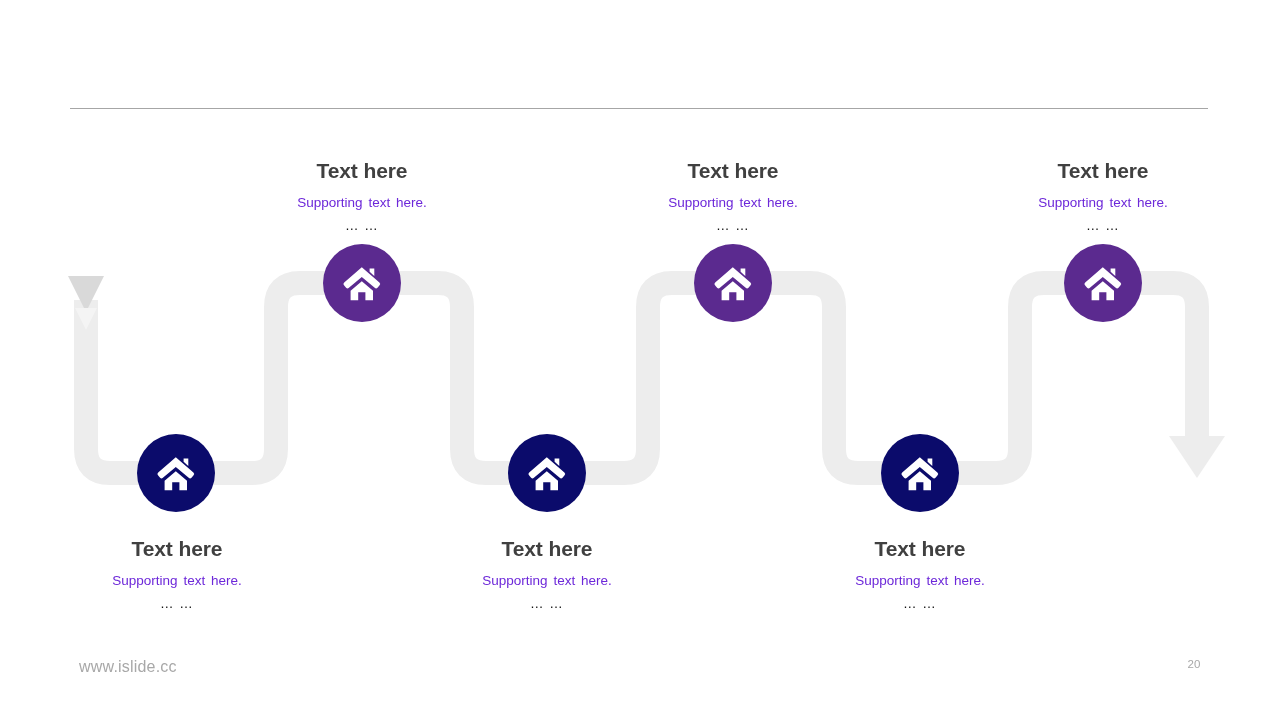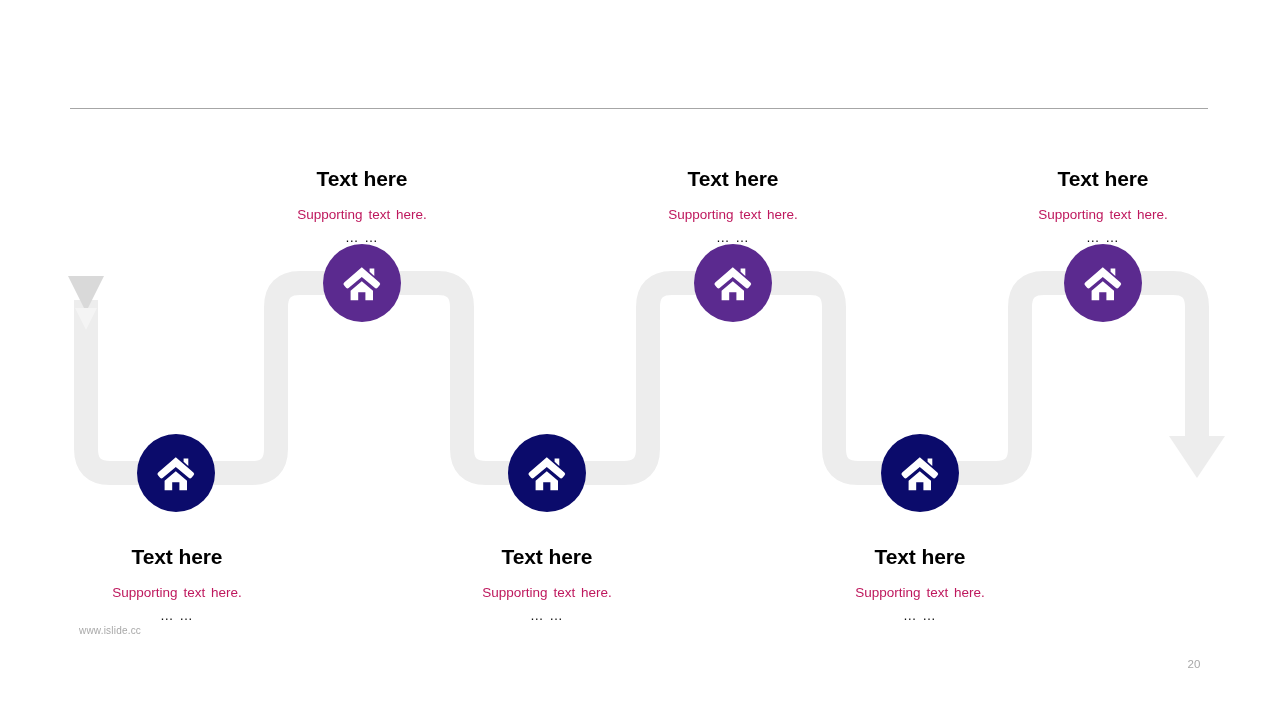--- a/index.html
+++ b/index.html
@@ -54,47 +54,47 @@
   .caption {
     position: absolute;
     width: 320px;
     text-align: center;
     color: #000000;
   }
   .caption .title {
     font-size: 21px;
     font-weight: bold;
     line-height: 1.12;
-    color: #000000;
+    color: #404040;
     letter-spacing: -0.1px;
-    margin: 16px;
+    margin: 8px;
   }
   .caption .sub {
     font-size: 13.5px;
     font-weight: normal;
     line-height: 1.25;
-    color: #be185d;
+    color: #6d28d9;
     margin: 12px 0 0 0;
     word-spacing: 2px;
     text-align: center;
   }
   .caption .dots {
     font-size: 13.5px;
     line-height: 1.25;
     color: #111111;
     margin: 7px 0 0 0;
     letter-spacing: 1px;
   }
 
   
   .footer-url {
     position: absolute;
     left: 79px;
-    top: 625px;
-    font-size: 10px;
+    top: 658px;
+    font-size: 16px;
     color: #a8a8a8;
     letter-spacing: 0.2px;
   }
   .footer-page {
     position: absolute;
     left: 1180px;
     top: 658px;
     width: 28px;
     text-align: center;
     font-size: 11.5px;

